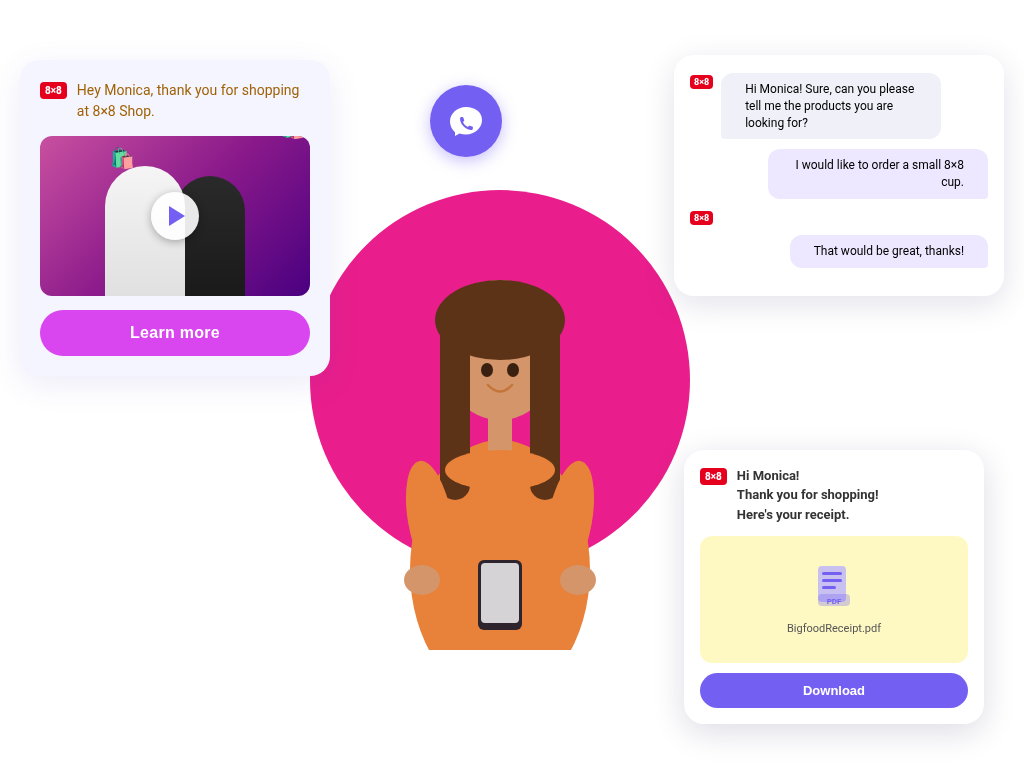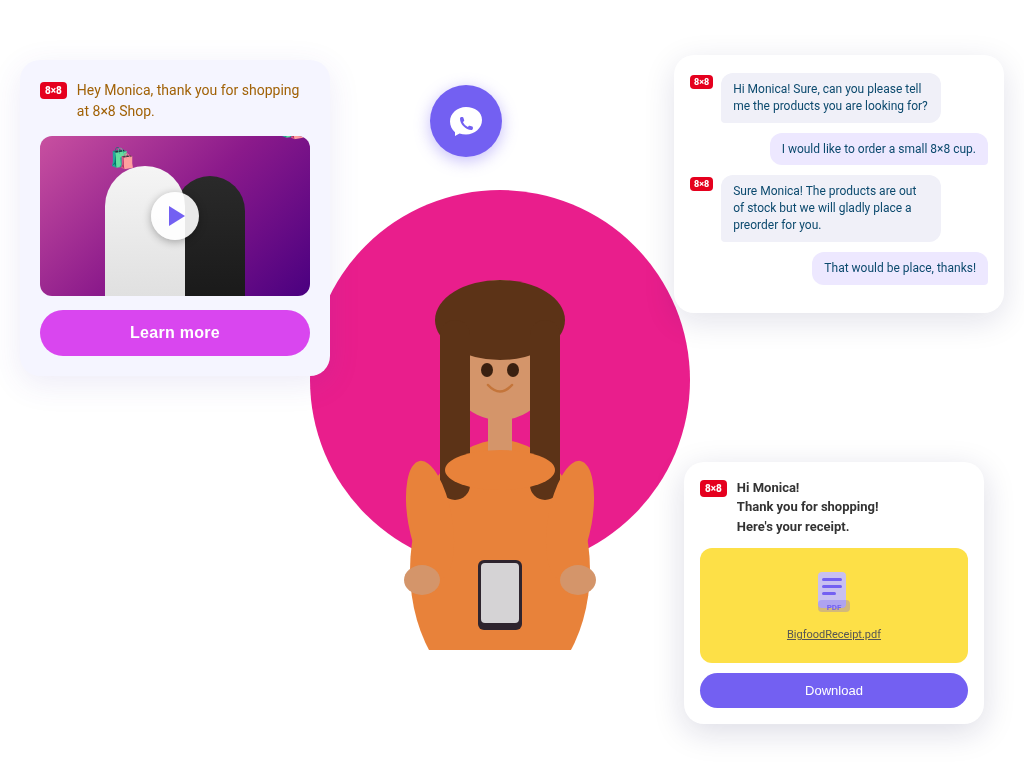--- a/index.html
+++ b/index.html
@@ -191,23 +191,23 @@
       margin-bottom: 10px;
     }
 
     .chat-message.right {
       justify-content: flex-end;
     }
 
     .chat-bubble {
       background: #f0f0f8;
       border-radius: 12px 12px 12px 4px;
-      padding: 8px 12px;
+      padding: 8px 24px;
       font-size: 12px;
-      color: #0c4a6e;
+      color: #000000;
       line-height: 1.4;
       max-width: 220px;
     }
 
     .chat-bubble.right-bubble {
       background: #ede8ff;
       border-radius: 12px 12px 4px 12px;
       text-align: right;
     }
 
@@ -244,50 +244,49 @@
     }
 
     .receipt-text {
       font-size: 13px;
       color: #333;
       line-height: 1.5;
       font-weight: bold;
     }
 
     .receipt-file {
-      background: #fde047;
+      background: #fef9c3;
       border-radius: 12px;
-      padding: 22px;
+      padding: 28px;
       display: flex;
       flex-direction: column;
       align-items: center;
       margin-bottom: 10px;
     }
 
     .file-icon {
       font-size: 32px;
       color: #7360f2;
       margin-bottom: 6px;
     }
 
     .file-name {
       font-size: 11px;
       color: #555;
-      text-decoration: underline;
     }
 
     .download-btn {
       width: 100%;
       background: #7360f2;
       color: white;
       border: none;
       border-radius: 20px;
       padding: 10px;
       font-size: 13px;
-      font-weight: 400;
+      font-weight: 700;
       cursor: pointer;
     }
   </style>
 </head>
 <body>
 
 <div class="scene">
 
   <div class="pink-circle"></div>
 
@@ -363,28 +362,25 @@
     </div>
 
     <div class="chat-message right">
       <div class="chat-bubble right-bubble">
         <span>I would like to order a small 8×8 cup.</span>
       </div>
     </div>
 
     <div class="chat-message">
       <span class="chat-brand">8×8</span>
-      <div class="chat-bubble">
-        <span>Sure Monica! The products are out of stock but we will gladly place a preorder for you.</span>
-      </div>
     </div>
 
     <div class="chat-message right">
       <div class="chat-bubble right-bubble">
-        <span>That would be place, thanks!</span>
+        <span>That would be great, thanks!</span>
       </div>
     </div>
 
   </div>
 
   <div class="right-card-bottom">
     <div class="receipt-header">
       <span class="brand-badge">8×8</span>
       <p class="receipt-text">Hi Monica!<br>Thank you for shopping!<br>Here's your receipt.</p>
     </div>

